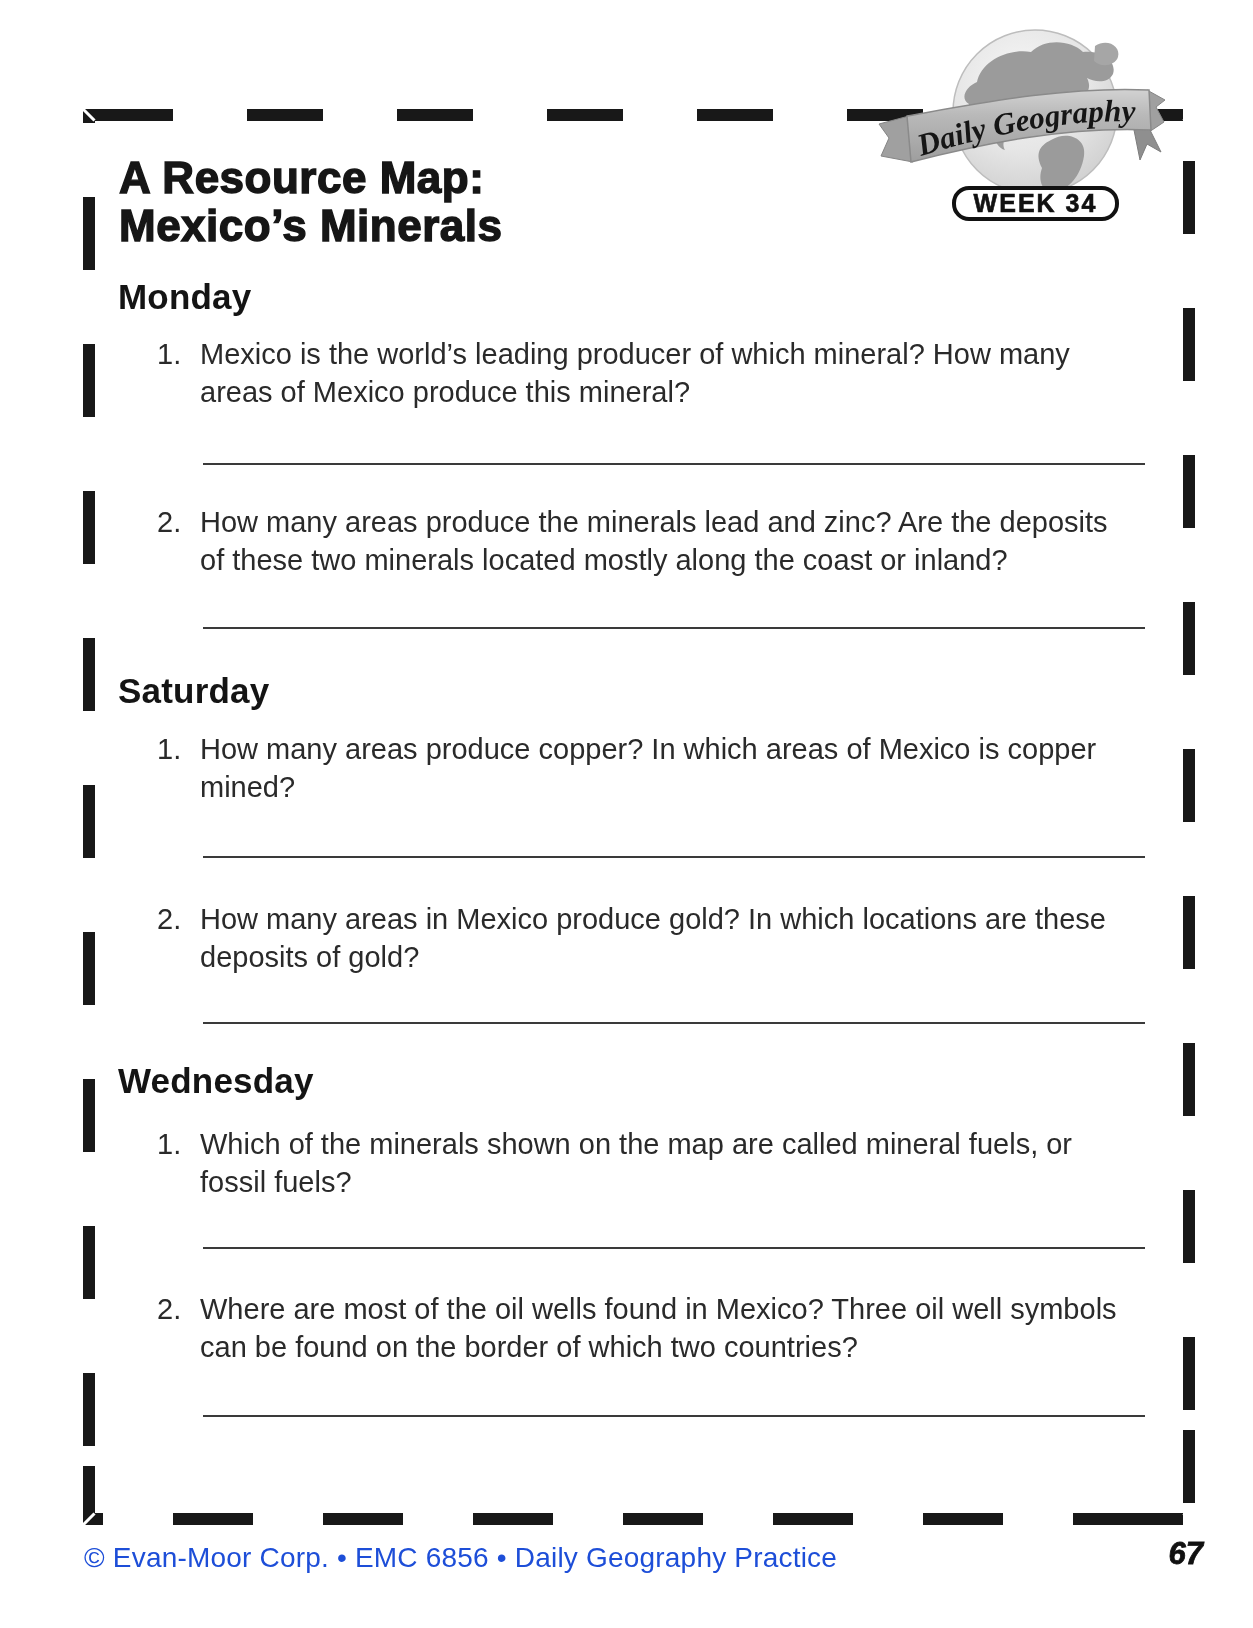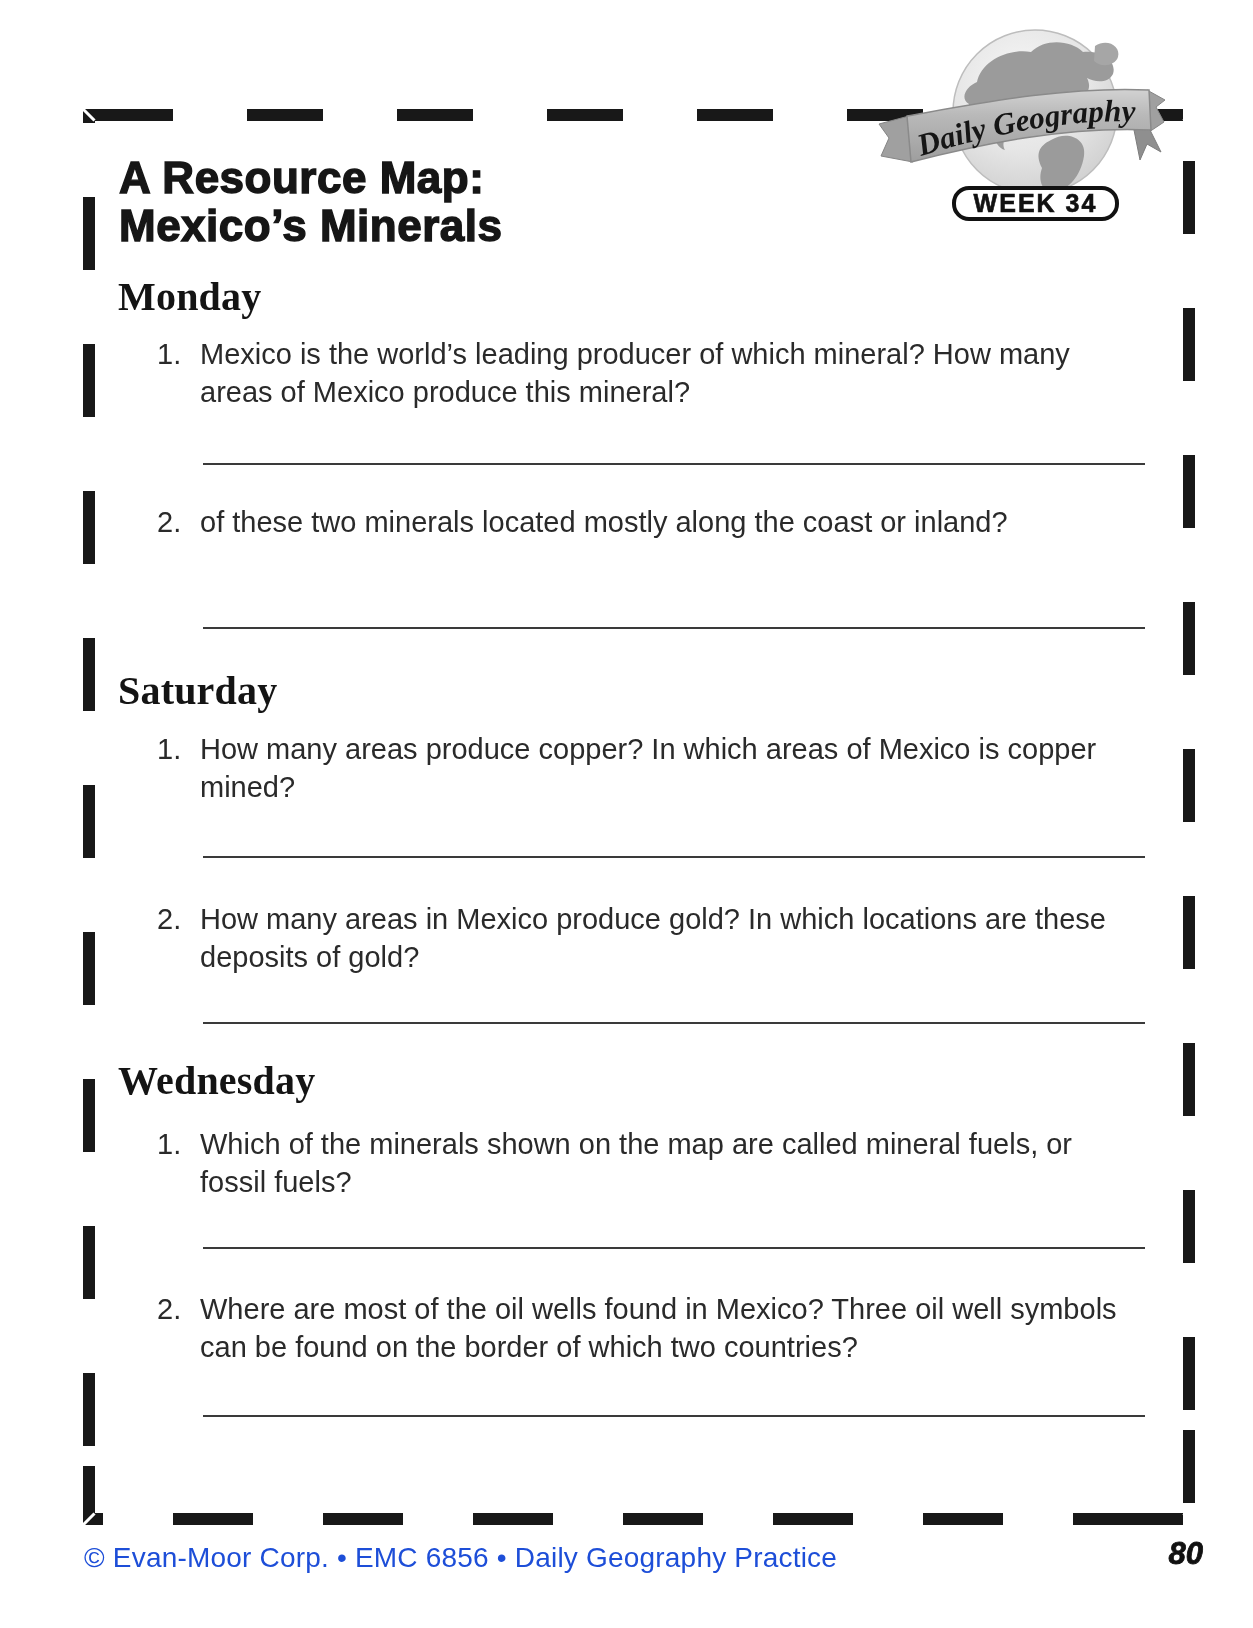--- a/index.html
+++ b/index.html
@@ -45,22 +45,22 @@
     position:absolute;left:952px;top:186px;width:159px;height:27px;z-index:5;
     border:4px solid #111111;border-radius:17px;background:#ffffff;
     display:flex;align-items:center;justify-content:center;
     font-size:25px;font-weight:900;letter-spacing:2px;color:#111111;
     -webkit-text-stroke:0.6px #111111;
   }
 
   
   .day{
     position:absolute;left:118px;z-index:3;
-    font-family:Liberation Serif, serif;font-weight:700;
-    font-size:40px;line-height:36px;color:#141414;
+    font-family:Liberation Sans, sans-serif;font-weight:700;
+    font-size:35px;line-height:36px;color:#141414;
     letter-spacing:0.2px;
   }
   .day-mon{top:279px}.day-tue{top:673px}.day-wed{top:1063px}
   .q{
     position:absolute;left:157px;width:1000px;display:flex;z-index:3;
     font-size:29px;line-height:38px;color:#2a2a2a;
   }
   .q .num{width:43px;flex:0 0 43px;}
   .q-m1{top:335px}.q-m2{top:503px}
   .q-t1{top:730px}.q-t2{top:900px}
@@ -147,20 +147,21 @@
     <div class="num">1.</div>
     <div class="txt">
       <div>Mexico is the world’s leading producer of which mineral? How many</div>
       <div>areas of Mexico produce this mineral?</div>
     </div>
   </div>
   <div class="ans a-m1"></div>
   <div class="q q-m2">
     <div class="num">2.</div>
     <div class="txt">
+      <div>How many areas produce the minerals lead and zinc? Are the deposits</div>
       <div>of these two minerals located mostly along the coast or inland?</div>
     </div>
   </div>
   <div class="ans a-m2"></div>
 
   <h2 class="day day-tue" style="margin:0;">Saturday</h2>
   <div class="q q-t1">
     <div class="num">1.</div>
     <div class="txt">
       <div>How many areas produce copper? In which areas of Mexico is copper</div>
@@ -189,15 +190,15 @@
   <div class="q q-w2">
     <div class="num">2.</div>
     <div class="txt">
       <div>Where are most of the oil wells found in Mexico? Three oil well symbols</div>
       <div>can be found on the border of which two countries?</div>
     </div>
   </div>
   <div class="ans a-w2"></div>
 
   <div class="copyright">© Evan-Moor Corp. • EMC 6856 • Daily Geography Practice</div>
-  <div class="pagenum">80</div>
+  <div class="pagenum">67</div>
 
 </div>
 
 </body></html>

